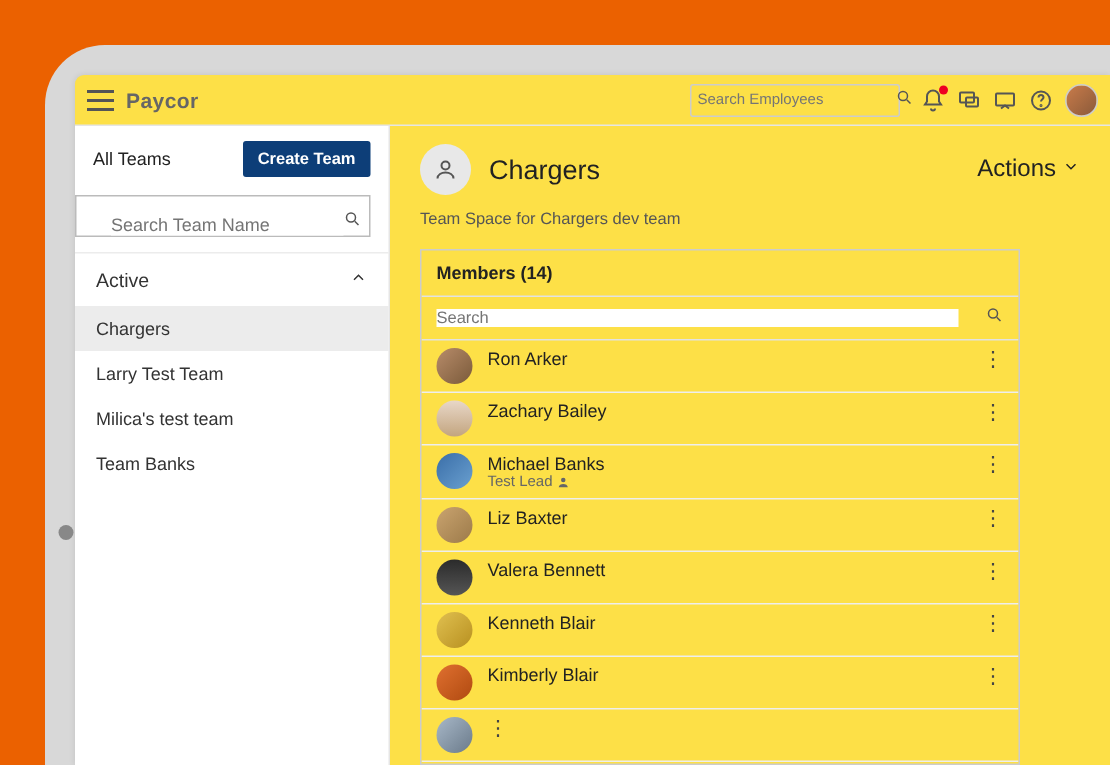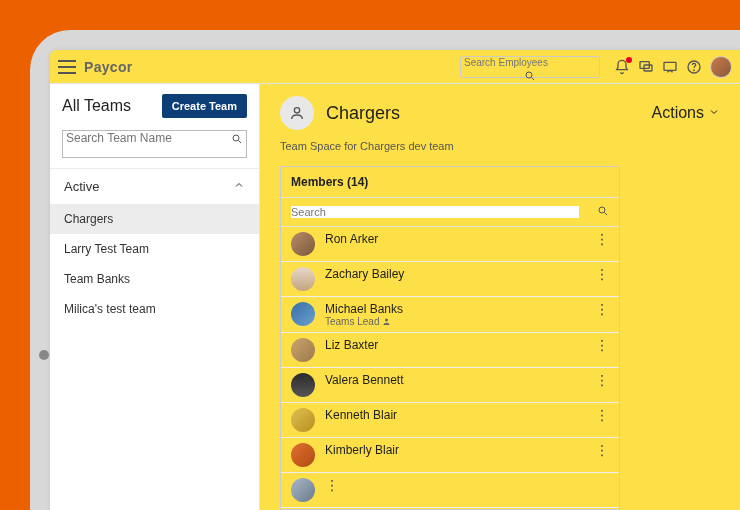--- a/index.html
+++ b/index.html
@@ -55,21 +55,20 @@
     cursor: pointer;
   }
   .hamburger span { height: 2px; background: #555; }
   .brand { color: #666; font-size: 14px; font-weight: 600; letter-spacing: 0.3px; }
   .topbar-spacer { flex: 1; }
   .search-emp {
     display: flex; align-items: center;
     border: 1px solid #ccc; border-radius: 2px;
     height: 22px; width: 140px;
     padding: 0 4px;
-    flex-direction: column;
   }
   .search-emp input {
     border: none; outline: none; font-size: 10px; flex: 1; background: transparent;
   }
   .top-icons { display: flex; align-items: center; gap: 8px; padding-left: 6px; }
   .icon-btn { width: 16px; height: 16px; color: #555; cursor: pointer; position: relative; }
   .icon-btn svg { width: 100%; height: 100%; }
   .bell-dot { position:absolute; top:-2px; right:-2px; width:6px; height:6px; background:#e02; border-radius:50%; }
   .avatar-top {
     width: 22px; height: 22px; border-radius: 50%;
@@ -81,29 +80,29 @@
   .main { flex:1; display:flex; overflow:hidden; }
   .sidebar {
     width: 210px; border-right:1px solid #e5e5e5;
     display:flex; flex-direction:column;
     background:#fff;
   }
   .sb-head {
     padding: 10px 12px 8px 12px;
     display:flex; justify-content:space-between; align-items:center;
   }
-  .sb-title { font-size: 16px; font-weight: 300; color:#222; }
+  .sb-title { font-size: 12px; font-weight: 300; color:#222; }
   .create-btn {
     background:#0d3e78; color:#fff; font-size:11px; font-weight:600;
     padding:6px 10px; border:none; cursor:pointer; border-radius:2px;
   }
   .sb-search {
-    margin: 4px 12px 10px 12px;
-    display:flex; align-items:flex-start;
-    border:1px solid #bbb; height:28px; padding:0 3px;
+    margin: 4px 12px 10px 0;
+    display:flex; align-items:flex-end;
+    border:1px solid #bbb; height:28px; padding:0 23px;
   }
   .sb-search input { flex:1; border:none; outline:none; font-size:12px; }
   .sb-section {
     border-top:1px solid #ececec;
   }
   .sb-section-head {
     padding:10px 14px; font-size:13px; color:#333;
     display:flex; justify-content:space-between; align-items:center;
     cursor:pointer;
   }
@@ -123,21 +122,21 @@
   }
   .team-icon svg { width:16px; height:16px; color:#555; }
   .team-name { font-size:18px; color:#222; flex:1; }
   .actions { font-size:16px; color:#222; cursor:pointer; display:flex; align-items:center; gap:4px; }
   .team-desc { font-size:11px; color:#555; padding: 4px 0 14px 0; }
 
   .members-box {
     border:1px solid #ccc;
     display:flex; flex-direction:column;
     overflow:hidden;
-    width: 340px;
+    width: 400px;
   }
   .members-head {
     padding:8px 10px; font-size:12px; font-weight:700; color:#222;
     border-bottom:1px solid #e2e2e2;
   }
   .members-search {
     display:flex; align-items:center; padding:5px 10px;
     border-bottom:1px solid #e2e2e2; gap:18px;
   }
   .members-search input { flex:1; border:none; outline:none; font-size:11px; }
@@ -234,22 +233,22 @@
             <span>Active</span>
             <span>
               <svg width="12" height="12" viewBox="0 0 24 24" fill="none" stroke="currentColor" stroke-width="2">
                   <polyline points="6 15 12 9 18 15"></polyline>
                 </svg>
             </span>
           </div>
           <div id="team-list">
               <div class="team-item active">Chargers</div>
               <div class="team-item">Larry Test Team</div>
+              <div class="team-item">Milica's test team</div>
               <div class="team-item">Team Banks</div>
-              <div class="team-item">Milica's test team</div>
             </div>
         </div>
       </div>
 
       <div class="content">
         <div class="content-head">
           <div class="team-icon">
             <svg viewBox="0 0 24 24" fill="none" stroke="currentColor" stroke-width="2">
                 <circle cx="12" cy="8" r="4"></circle>
                 <path d="M4 21c0-4 4-6 8-6s8 2 8 6"></path>
@@ -291,21 +290,21 @@
                 <div class="member-text">
                   <div class="member-name">Zachary Bailey</div>
                 </div>
                 <div class="kebab">⋮</div>
               </div>
               <div class="member-row">
                 <div class="member-avatar" style="background: linear-gradient(135deg, rgb(58, 110, 168), rgb(106, 160, 208));"></div>
                 <div class="member-text">
                   <div class="member-name">Michael Banks</div>
                   <div class="member-role">
-                    <span>Teams Lead</span>
+                    <span>Test Lead</span>
                     <svg viewBox="0 0 24 24" fill="currentColor">
                       <circle cx="12" cy="8" r="4"></circle>
                       <path d="M4 21c0-4 4-6 8-6s8 2 8 6"></path>
                     </svg>
                   </div>
                 </div>
                 <div class="kebab">⋮</div>
               </div>
               <div class="member-row">
                 <div class="member-avatar" style="background: linear-gradient(135deg, rgb(202, 164, 111), rgb(156, 122, 74));"></div>

